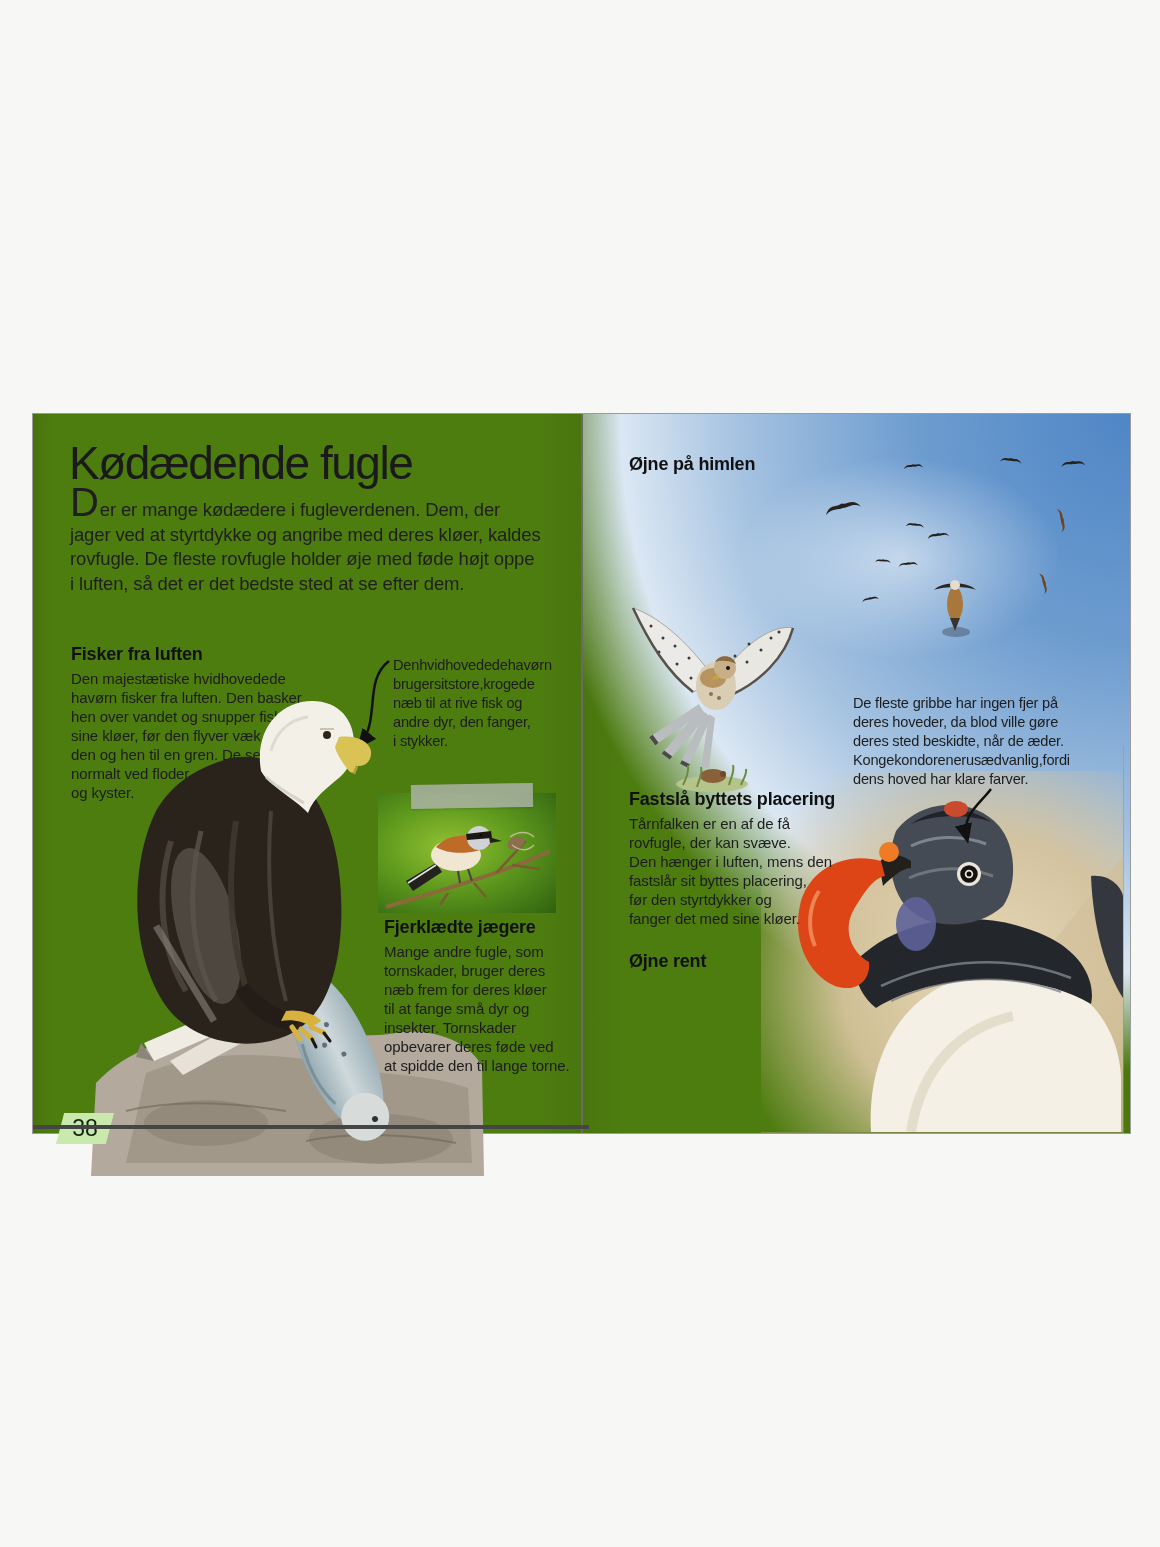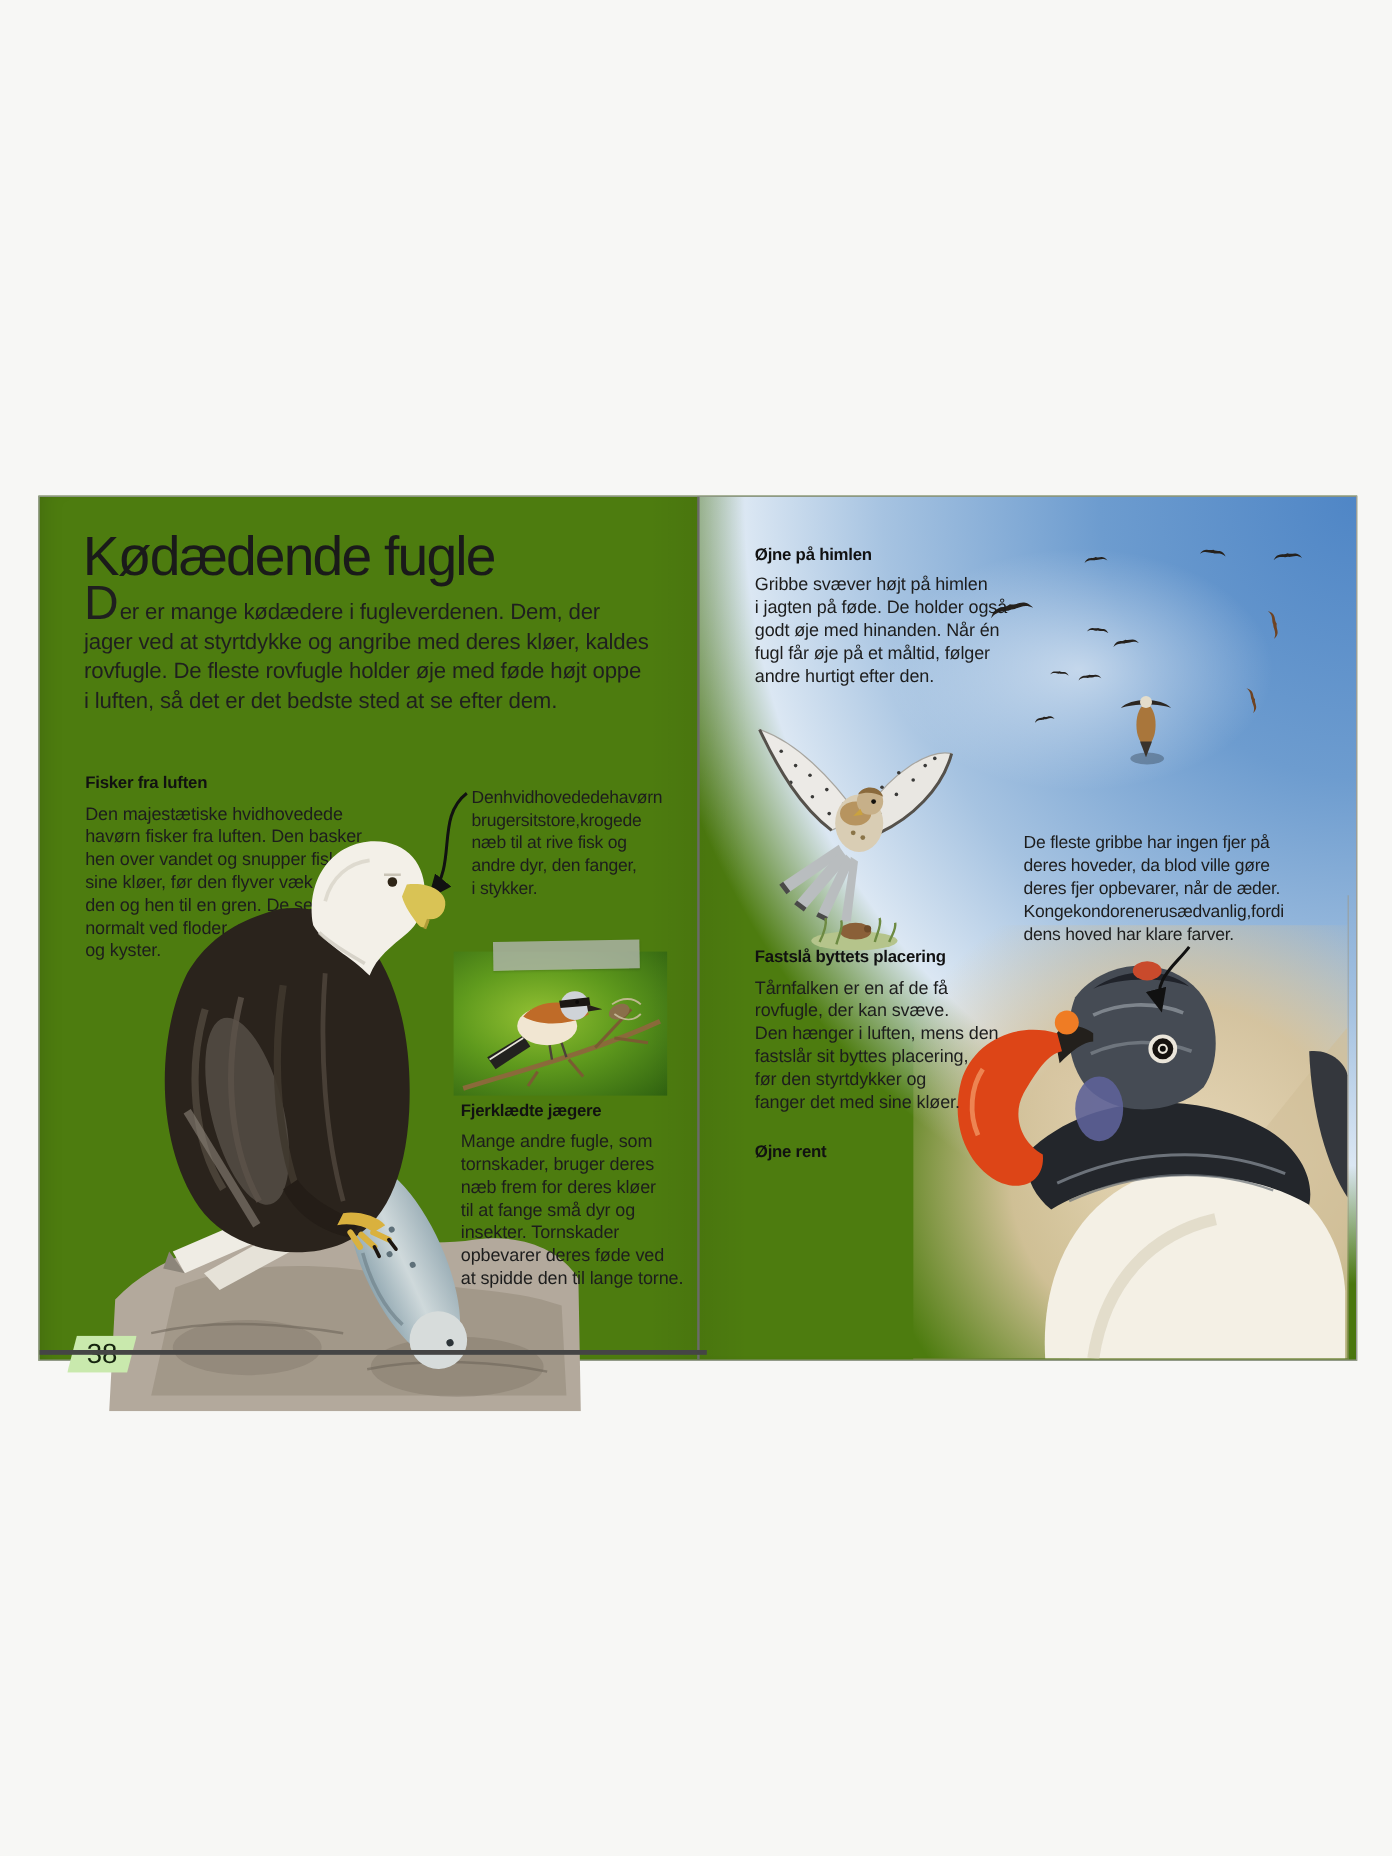--- a/index.html
+++ b/index.html
@@ -13,21 +13,21 @@
   .gutter-shadeL{position:absolute;left:508px;top:0;width:40px;height:100%;
     background:linear-gradient(90deg,rgba(0,0,0,0),rgba(0,0,0,.05));pointer-events:none;}
   .gutter-shadeR{position:absolute;left:550px;top:0;width:40px;height:100%;
     background:linear-gradient(90deg,rgba(0,0,0,.05),rgba(0,0,0,0));pointer-events:none;}
   .bottom-edge{position:absolute;left:0;top:711px;width:556px;height:4px;background:#454545;}
   
   .title{left:36px;top:22px;font-size:46px;letter-spacing:-1.5px;color:#1a1a1a;}
   .intro{left:37px;top:84px;width:512px;font-size:18.5px;line-height:24.5px;
     letter-spacing:-.15px;color:#1f1f1f;}
   .dropcap{font-size:40px;line-height:0;margin-right:1px;}
-  .h{font-weight:bold;font-size:14px;color:#111;letter-spacing:-.2px;}
+  .h{font-weight:bold;font-size:18px;color:#111;letter-spacing:-.2px;}
   .b{font-size:15px;line-height:19px;color:#1d1d1d;letter-spacing:-.1px;}
   .cap{font-size:14.6px;line-height:19px;color:#1d1d1d;letter-spacing:-.2px;}
   .pre{white-space:pre-line;}
   
   .sky-wrap{position:absolute;left:549px;top:0;width:548px;height:719px;overflow:hidden;}
   .sky{position:absolute;inset:0;
     background:
       radial-gradient(ellipse 42% 20% at 58% 20%, rgba(255,255,255,.55), rgba(255,255,255,0) 70%),
       radial-gradient(ellipse 150% 125% at 100% 0%, #4f86c6 0%, #6d9ccf 26%, #a6c3e1 48%, #dbe7f3 62%, rgba(255,255,255,0) 73%);}
   .bird{position:absolute;width:26px;height:12px;}
@@ -269,25 +269,20 @@
 tornskader, bruger deres
 næb frem for deres kløer
 til at fange små dyr og
 insekter. Tornskader
 opbevarer deres føde ved
 at spidde den til lange torne.</div>
 
   <div class="badge">38</div>
 
   <div class="abs h" style="left:596px;top:40px">Øjne på himlen</div>
-  <div class="abs b pre" style="left:596px;top:64px">Gribbe svæver højt på himlen
-i jagten på føde. De holder også
-godt øje med hinanden. Når én
-fugl får øje på et måltid, følger
-andre hurtigt efter den.</div>
 
   <span class="abs" style="left:588px;top:172px;width:185px;height:185px">
     <svg viewBox="0 0 185 185" width="185" height="185">
       <path d="M95,95 C72,62 42,32 12,22 C28,56 46,86 72,106 Z" fill="#eceae6" stroke="#a8a6a0" stroke-width="1"></path>
       <path d="M100,90 C124,56 154,38 172,42 C164,72 138,96 112,108 Z" fill="#e9e7e2" stroke="#a8a6a0" stroke-width="1"></path>
       <g fill="#3a3a38">
         <circle cx="30" cy="40" r="1.5"></circle>
           <circle cx="42" cy="52" r="1.5"></circle>
           <circle cx="38" cy="66" r="1.5"></circle>
         <circle cx="54" cy="60" r="1.5"></circle>
@@ -327,21 +322,21 @@
     <svg viewBox="0 0 78 34" width="78" height="34">
       <ellipse cx="39" cy="25" rx="36" ry="8" fill="#b5c48b"></ellipse>
       <ellipse cx="40" cy="17" rx="13" ry="7" fill="#8a6038"></ellipse>
       <circle cx="50" cy="15" r="3" fill="#6e4a28"></circle>
       <path d="M10,26 C14,18 16,12 15,6 M24,28 C26,20 30,14 28,8 M56,26 C58,18 62,12 60,6 M68,26 C70,20 74,16 73,10" stroke="#6d8a42" stroke-width="2" fill="none"></path>
     </svg>
   </span>
 
   <div class="abs cap pre" style="left:820px;top:280px">De fleste gribbe har ingen fjer på
 deres hoveder, da blod ville gøre
-deres fjer opbevarer, når de æder.
+deres sted beskidte, når de æder.
 Kongekondorenerusædvanlig,fordi
 dens hoved har klare farver.</div>
 
   <span class="abs" style="left:918px;top:367px;width:80px;height:80px">
     <svg viewBox="0 0 80 80" width="80" height="80">
       <defs>
           <marker id="ah2" orient="auto" markerWidth="9" markerHeight="9" refX="6" refY="3.5">
             <path d="M0,0 L8,3.5 L0,7 Z" fill="#111"></path>
           </marker>
         </defs>

